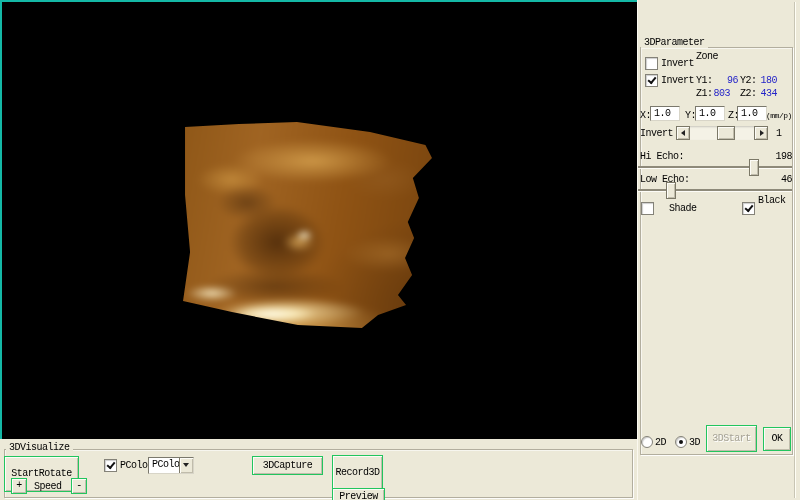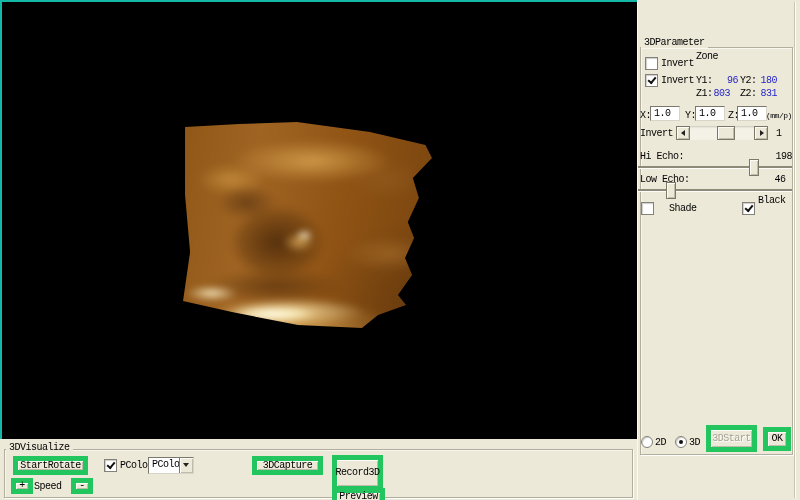--- a/index.html
+++ b/index.html
@@ -34,21 +34,21 @@
                border-left:1px solid #fbf9f0;}
   #panel-right::after{content:'';position:absolute;right:6px;top:2px;bottom:2px;width:1px;
                background:#c8c5b4;box-shadow:1px 0 0 #fffef5;}
   #panel-bottom{position:absolute;left:0;top:439px;width:637px;height:61px;background:#ece9d8;}
   .groupbox{position:absolute;border:1px solid #b2ae9e;
             box-shadow:1px 1px 0 rgba(255,255,255,.9), inset 1px 1px 0 rgba(255,255,255,.6);}
   .grouplabel{position:absolute;background:#ece9d8;padding:0 3px;line-height:10px;z-index:3;}
   
   .lbl{position:absolute;line-height:10px;white-space:pre;}
   .bluev{color:#2424c8;}
-  .btn{position:absolute;background:#ece9d8;border:5px solid #22c55e;
+  .btn{position:absolute;background:#ece9d8;border:1px solid #22c55e;
        box-shadow:inset 1px 1px 0 #fdfcf7, inset -1px -1px 0 #c0bcab;
        display:flex;align-items:center;justify-content:center;
        font-family:inherit;font-size:10px;letter-spacing:-0.5px;line-height:10px;}
   .btn.disabled{color:#a5a295;text-shadow:1px 1px 0 #fff;}
   .checkbox{position:absolute;width:11px;height:11px;background:#fff;border:1px solid #848278;
             box-shadow:inset 1px 1px 1px rgba(0,0,0,.2);}
   .checkbox.checked::after{content:'';position:absolute;left:2px;top:2px;width:6px;height:3px;
             border-left:2px solid #111;border-bottom:2px solid #111;transform:rotate(-50deg);}
   .radio{position:absolute;width:10px;height:10px;border-radius:50%;background:#fff;
          border:1px solid #848278;box-shadow:inset 1px 1px 1px rgba(0,0,0,.2);}
@@ -107,21 +107,21 @@
   <div>
     <span class="lbl" style="left:696px;top:76px;">Y1:</span>
     <span class="lbl bluev" style="left:706px;top:76px;width:24px;text-align:right;margin-left:8px;">96</span>
     <span class="lbl" style="left:740px;top:76px;">Y2:</span>
     <span class="lbl bluev" style="left:753px;top:76px;width:24px;text-align:right;">180</span>
   </div>
   <div>
     <span class="lbl" style="left:696px;top:89px;">Z1:</span>
     <span class="lbl bluev" style="left:706px;top:89px;width:24px;text-align:right;">803</span>
     <span class="lbl" style="left:740px;top:89px;">Z2:</span>
-    <span class="lbl bluev" style="left:753px;top:89px;width:24px;text-align:right;">831</span>
+    <span class="lbl bluev" style="left:753px;top:89px;width:24px;text-align:right;">434</span>
   </div>
 
   <span class="lbl" style="left:640px;top:111px;">X:</span>
   <input class="field" style="left: 650px; top: 106px; width: 25px; height: 13px;" value="1.0">
   <span class="lbl" style="left:685px;top:111px;">Y:</span>
   <input class="field" style="left: 695px; top: 106px; width: 25px; height: 13px;" value="1.0">
   <span class="lbl" style="left:728px;top:111px;">Z:</span>
   <input class="field" style="left: 737px; top: 106px; width: 25px; height: 13px;" value="1.0">
   <span class="lbl" style="left:766px;top:111px;font-size:8px;">(mm/p)</span>
 
@@ -136,42 +136,42 @@
       </div>
   </div>
   <span class="lbl" style="left:776px;top:129px;">1</span>
 
   <span class="lbl" style="left:640px;top:152px;">Hi Echo:</span>
   <span class="lbl" style="left:768px;top:152px;width:24px;text-align:right;">198</span>
   <div class="sl-track" style="left:638px;top:166px;width:154px;"></div>
   <div class="sl-thumb" style="left:749px;top:159px;"></div>
 
   <span class="lbl" style="left:640px;top:175px;">Low Echo:</span>
-  <span class="lbl" style="left:768px;top:175px;width:24px;text-align:center;">46</span>
+  <span class="lbl" style="left:768px;top:175px;width:24px;text-align:right;">46</span>
   <div class="sl-track" style="left:638px;top:189px;width:154px;"></div>
   <div class="sl-thumb" style="left:666px;top:182px;"></div>
 
   <div class="checkbox" style="left:641px;top:202px;"></div>
   <span class="lbl" style="left:657px;top:204px;margin-left:12px;">Shade</span>
   <div class="checkbox checked" style="left:742px;top:202px;"></div>
   <span class="lbl" style="left:758px;top:196px;">Black</span>
 
   <div class="radio" style="left:641px;top:436px;"></div>
   <span class="lbl" style="left:655px;top:438px;">2D</span>
   <div class="radio checked" style="left:675px;top:436px;"></div>
   <span class="lbl" style="left:689px;top:438px;">3D</span>
 
   <button class="btn disabled" style="left:706px;top:425px;width:51px;height:27px;">3DStart</button>
   <button class="btn" style="left:763px;top:427px;width:28px;height:24px;">OK</button>
 
   <div id="panel-bottom"></div>
   <div class="groupbox" style="left:4px;top:449px;width:627px;height:47px;"></div>
   <span class="grouplabel" style="left:6px;top:443px;">3DVisualize</span>
 
-  <button class="btn" style="left:13px;top:456px;width:75px;height:19px;">StartRotate</button>
+  <button class="btn" style="left:4px;top:456px;width:75px;height:36px;">StartRotate</button>
   <button class="btn" style="left:11px;top:478px;width:16px;height:16px;">+</button>
   <span class="lbl" style="left:34px;top:482px;">Speed</span>
   <button class="btn" style="left:71px;top:478px;width:16px;height:16px;">-</button>
 
   <div class="checkbox checked" style="left:104px;top:459px;"></div>
   <span class="lbl" style="left:120px;top:461px;">PColor</span>
   <div class="combo" style="left:148px;top:457px;width:44px;height:15px;">
     <span class="cv">PColor</span>
     <div class="cbtn">
         <div class="tri-d"></div>

